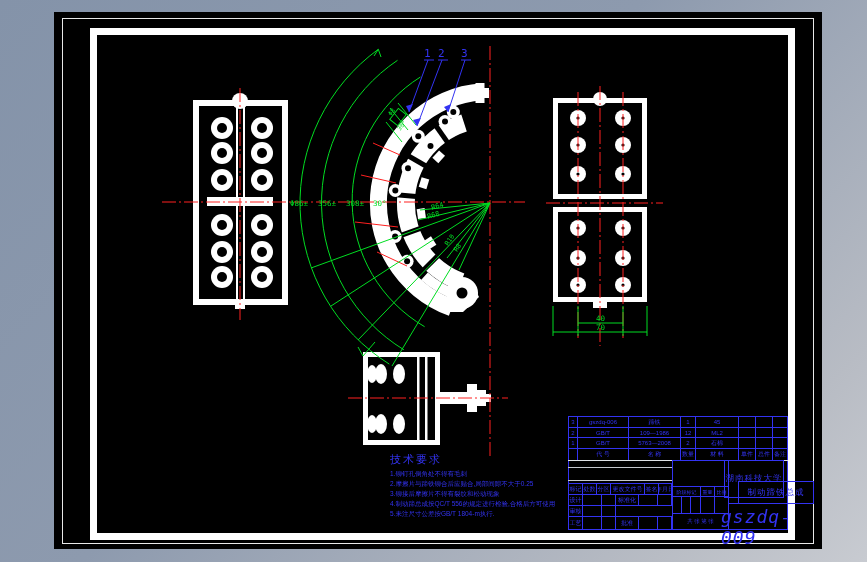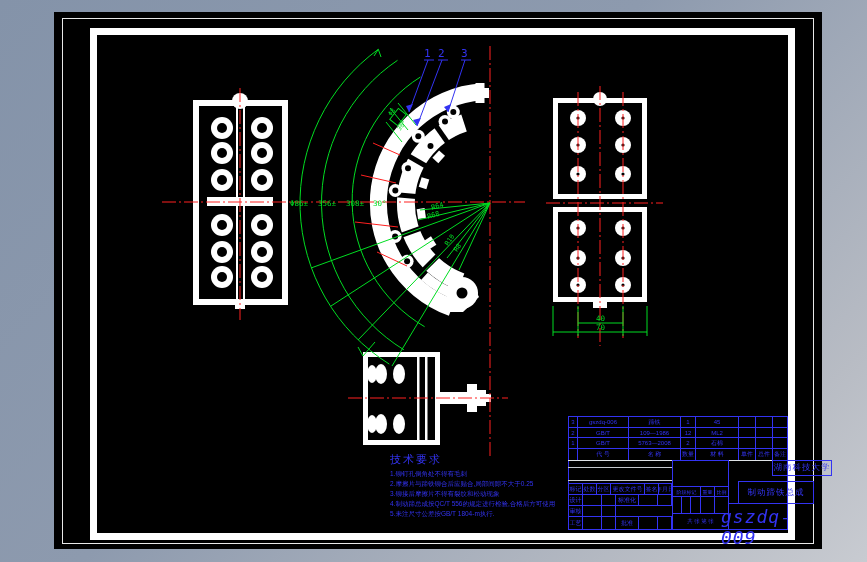--- a/index.html
+++ b/index.html
@@ -366,19 +366,19 @@
     <div class="cell" style="left:672px;top:486px;width:29px;height:11px;font-size:5px">阶段标记</div>
     <div class="cell" style="left:700px;top:486px;width:15px;height:11px;font-size:5px">重量</div>
     <div class="cell" style="left:714px;top:486px;width:15px;height:11px;font-size:5px">比例</div>
     <div class="cell" style="left:672px;top:496px;width:10px;height:18px"></div>
     <div class="cell" style="left:681px;top:496px;width:10px;height:18px"></div>
     <div class="cell" style="left:690px;top:496px;width:11px;height:18px"></div>
     <div class="cell" style="left:700px;top:496px;width:15px;height:18px"></div>
     <div class="cell" style="left:714px;top:496px;width:15px;height:18px"></div>
     <div class="cell" style="left:672px;top:513px;width:57px;height:17px;font-size:5.5px">共 张 第 张</div>
 
-    <div class="cell schooltxt" style="left:772px;top:460px;width:60px;height:16px">湖南科技大学</div>
+    <div class="cell schooltxt" style="left:724px;top:460px;width:60px;height:38px">湖南科技大学</div>
     <div class="cell titletxt" style="left:738px;top:481px;width:76px;height:23px">制动蹄铁总成</div>
     <div class="cell" style="left:728px;top:503px;width:60px;height:27px"></div>
     <div class="bignum" style="left:721px;top:506px">gszdq-009</div>
   </div>
 
 </div>
 
 </body></html>

